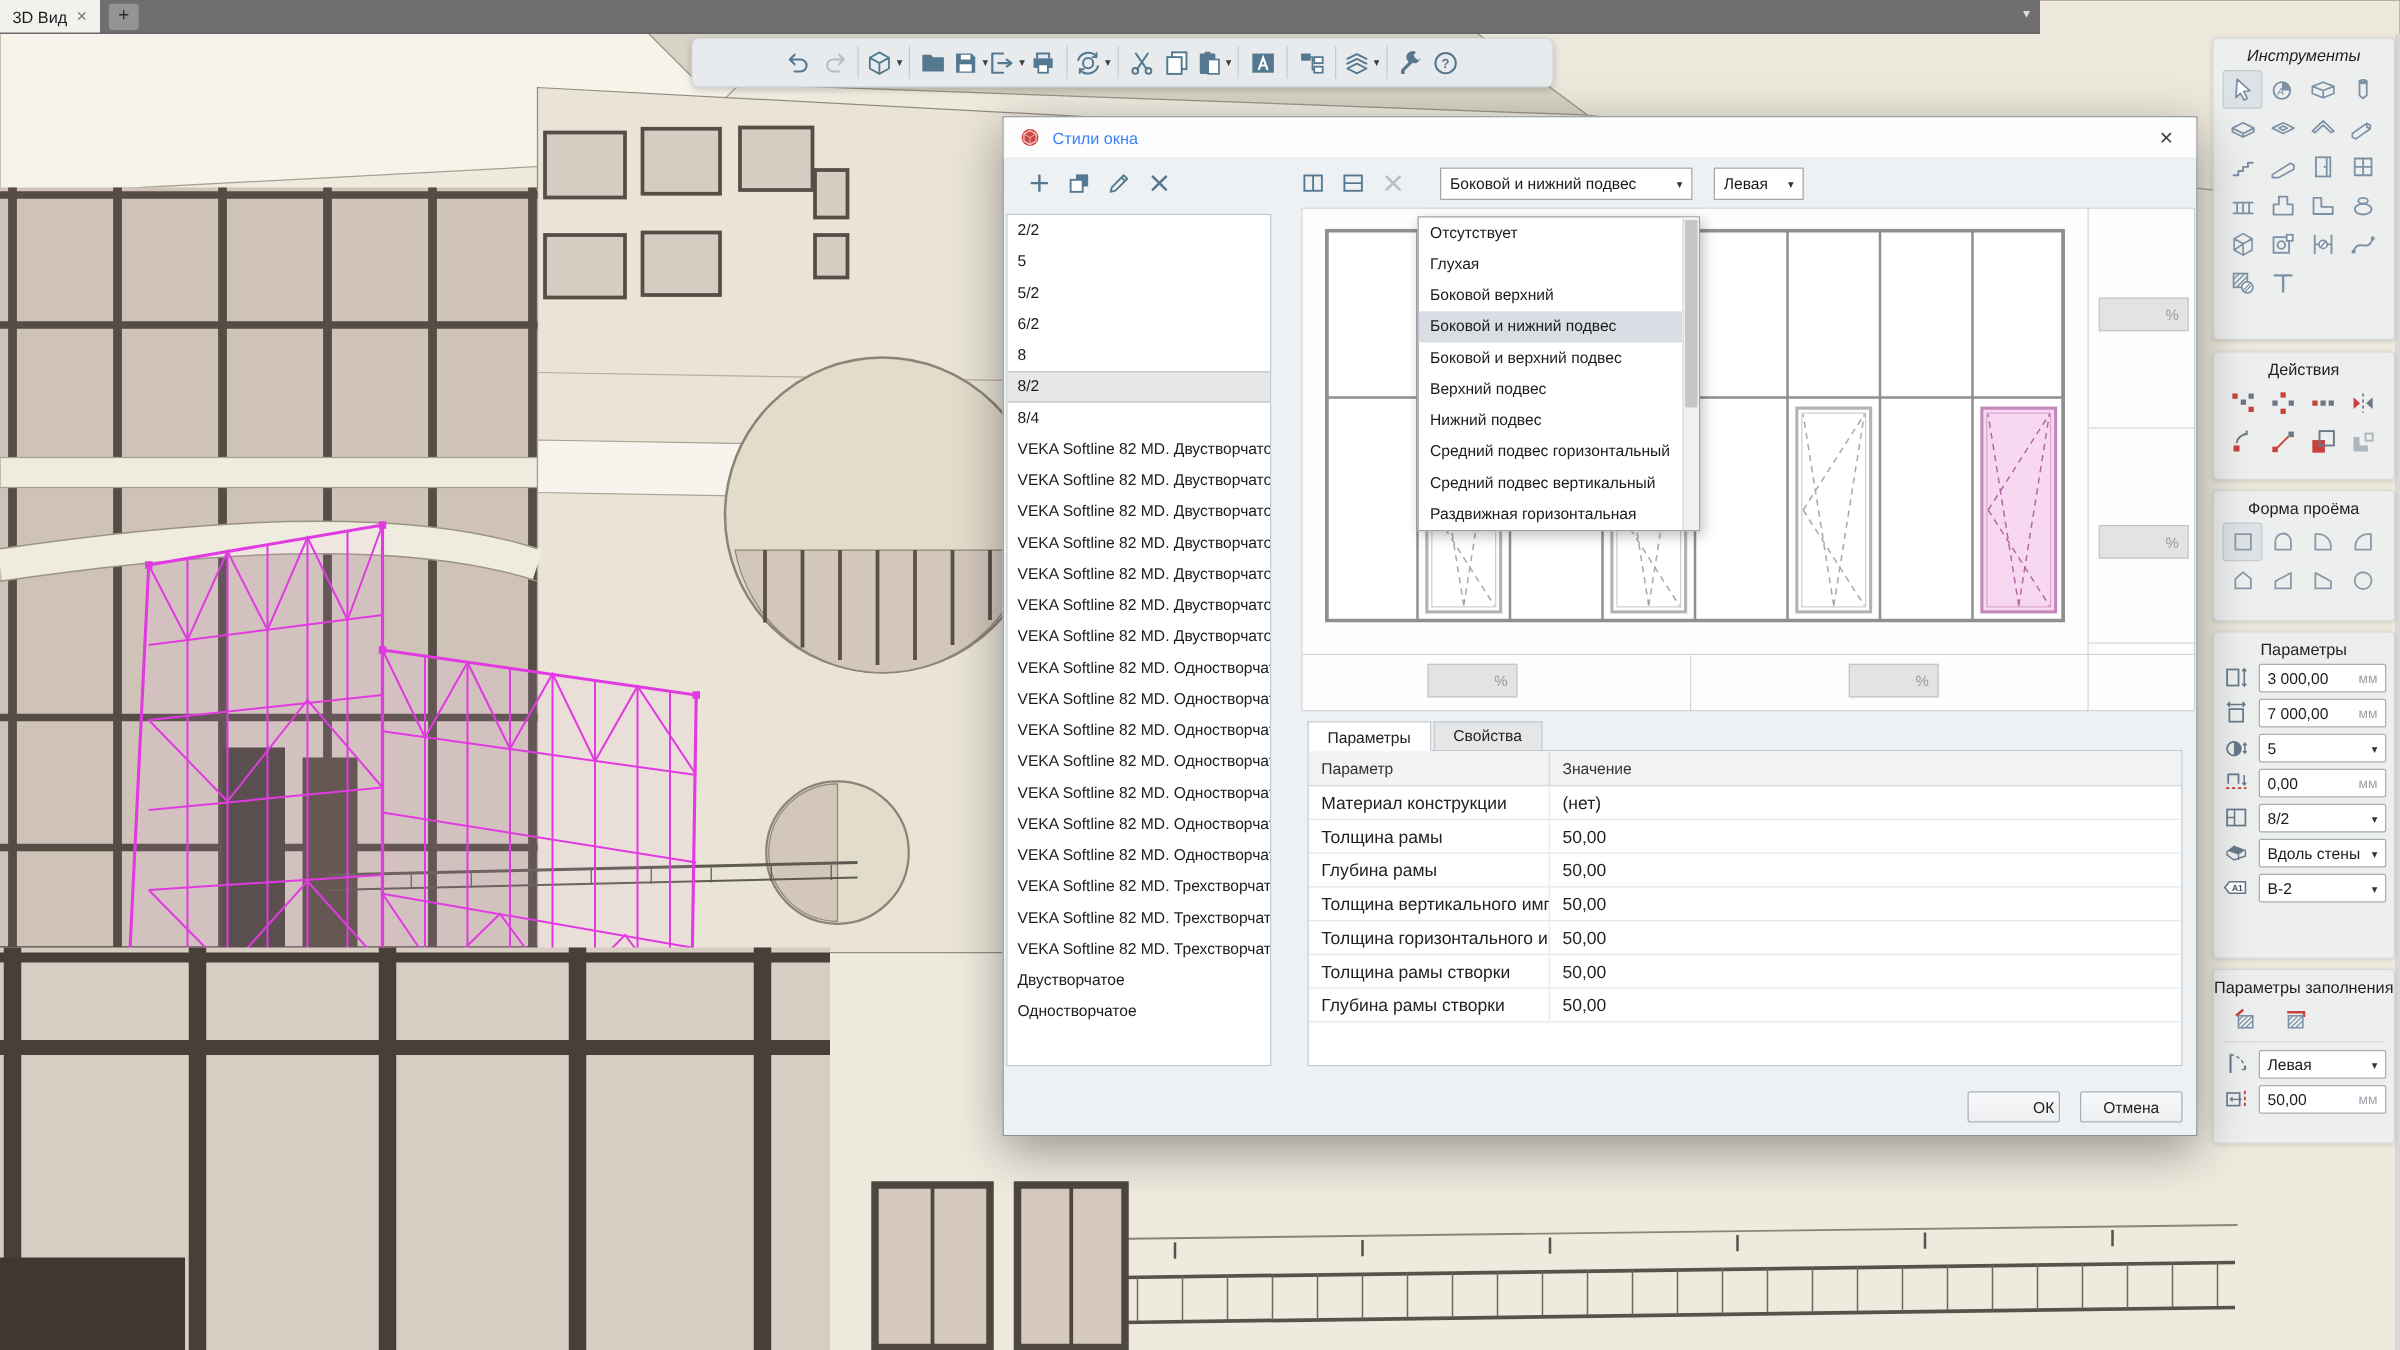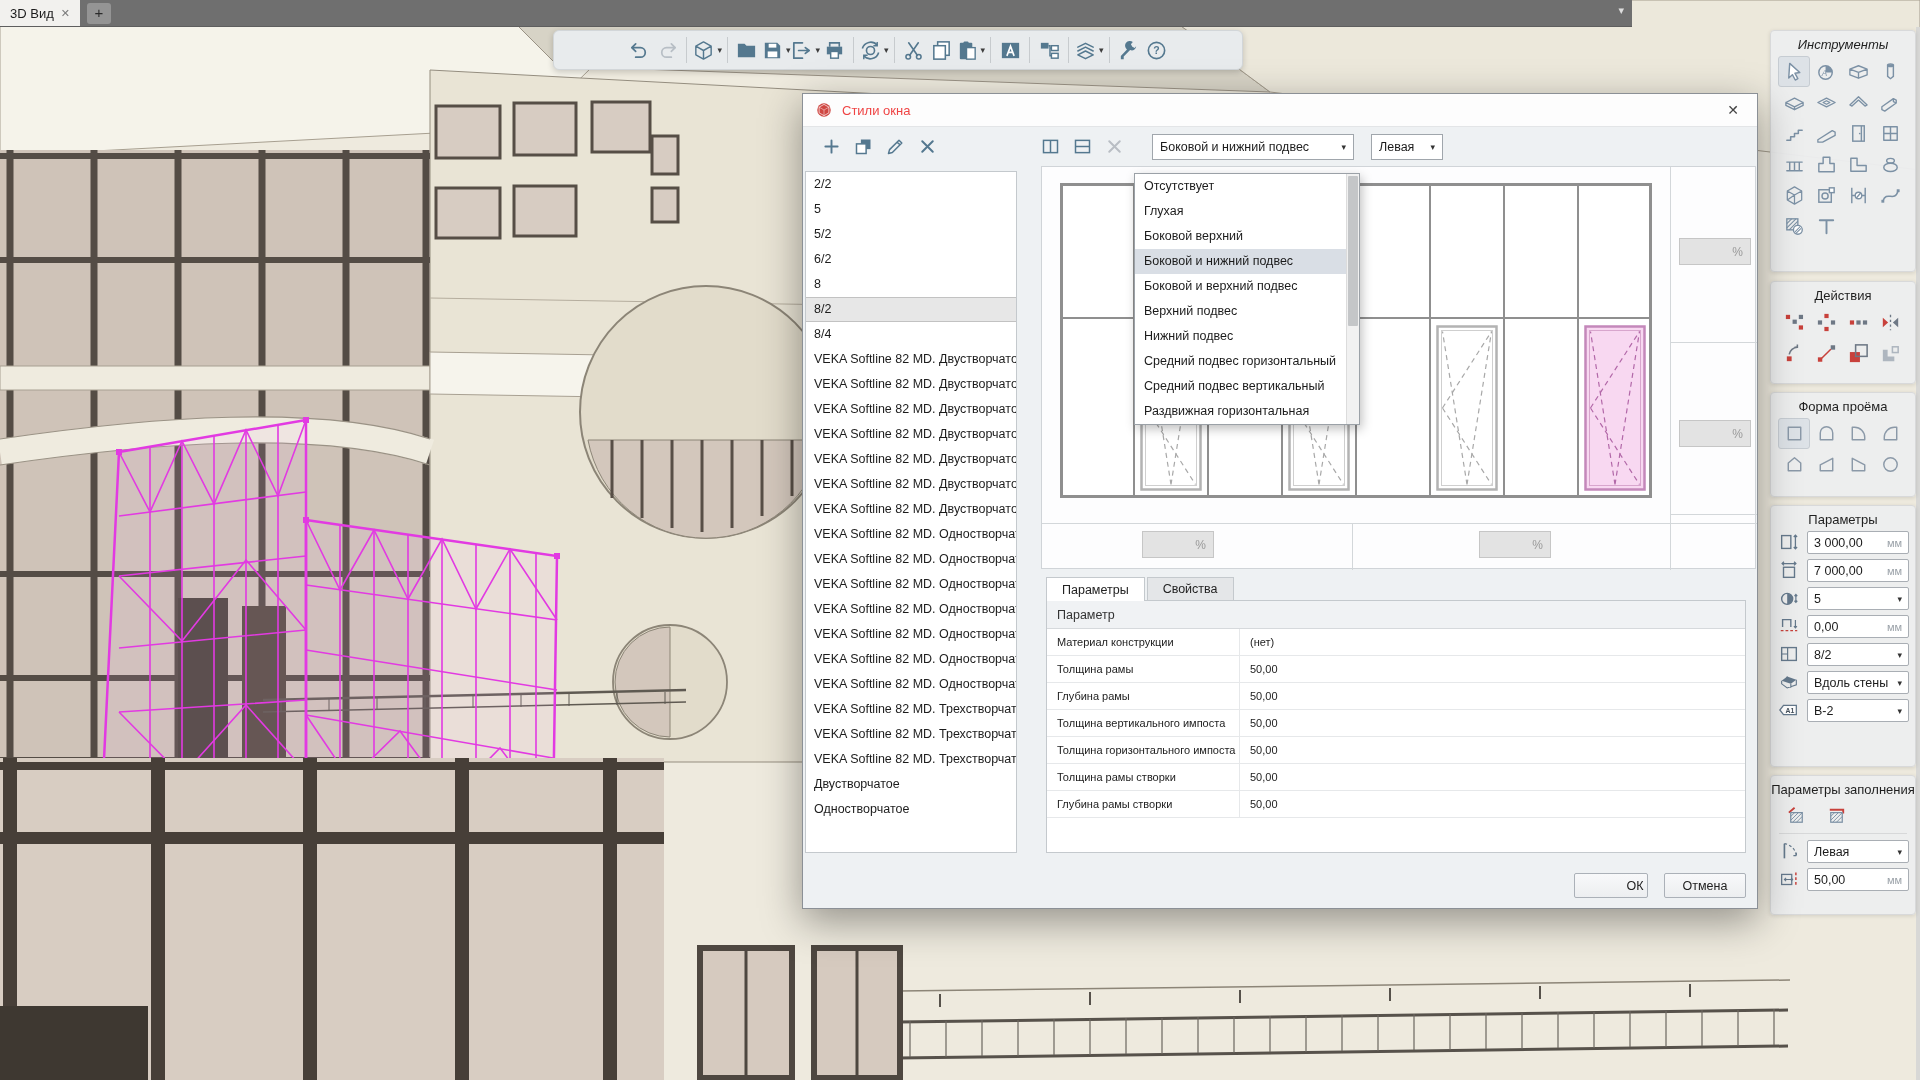--- a/index.html
+++ b/index.html
@@ -35,21 +35,21 @@
   .field{flex:1;height:23px;margin-left:4px;background:#fff;border:1px solid #a9aeb4;border-radius:2px;display:flex;align-items:center;padding:0 6px;font-size:12.5px;color:#1c1c1c;}
   .field .unit{margin-left:auto;color:#9aa1a8;font-size:11px;}
   .field .scaret{margin-left:auto;font-size:9px;color:#333;}
   .fdivider{height:1px;background:#d7d8d9;margin:5px 8px;}
   .toggles{display:flex;gap:10px;padding:3px 0 0 10px;color:#8b99a8;}
   .toggles .cell{width:30px;height:26px;}
   
   #dialog{position:absolute;left:802px;top:93px;width:956px;height:816px;background:#eef1f3;border:1px solid #8b9096;box-shadow:0 12px 38px rgba(0,0,0,.38);z-index:50;}
   .d-title{position:absolute;left:0;top:0;right:0;height:33px;background:#fdfdfd;border-bottom:1px solid #e3e5e7;display:flex;align-items:center;padding:0 12px;}
   .d-title .dicon{width:18px;height:18px;margin-right:9px;}
-  .d-title .txt{font-size:13px;color:#ef4444;}
+  .d-title .txt{font-size:13px;color:#3b82f6;}
   .d-close{margin-left:auto;font-size:14px;color:#444;padding:2px 6px;}
   .d-tbrow{position:absolute;left:0;top:33px;right:0;height:40px;}
   .d-ltb{position:absolute;left:14px;top:4px;display:flex;gap:4px;color:#54788f;}
   .d-ptb{position:absolute;left:233px;top:4px;display:flex;gap:4px;color:#54788f;}
   .ib{width:28px;height:30px;display:flex;align-items:center;justify-content:center;border-radius:3px;}
   .ib svg{width:21px;height:21px;}
   .ib.disabled{color:#b9bec4;}
   .combo{position:absolute;top:7px;height:26px;background:#fff;border:1px solid #a0a6ac;display:flex;align-items:center;padding:0 7px;font-size:12.5px;color:#1b1b1b;}
   .combo .scaret{margin-left:auto;font-size:9px;color:#333;}
   #combo-opening{left:349px;width:202px;}
@@ -62,21 +62,21 @@
   .pct{position:absolute;width:72px;height:27px;background:#e3e3e3;border:1px solid #c6c6c6;display:flex;align-items:center;justify-content:flex-end;padding:0 7px;font-size:12px;color:#9a9a9a;}
   #prev-win{position:absolute;left:18px;top:16px;}
   .d-tabs{position:absolute;left:243px;top:483px;display:flex;}
   .d-tab{height:23px;padding:0 15px;font-size:12.5px;color:#222;background:#e4e6e8;border:1px solid #c4c9cd;border-bottom:none;display:flex;align-items:center;margin-right:2px;}
   .d-tab.active{background:#fff;height:24px;margin-bottom:-1px;z-index:2;}
   .d-table{position:absolute;left:243px;top:506px;width:700px;height:253px;background:#fff;border:1px solid #c4c9cd;overflow:hidden;}
   .t-head{display:grid;grid-template-columns:193px 1fr;height:28px;background:#f0f2f4;border-bottom:1px solid #d6d9dc;}
   .t-head div{display:flex;align-items:center;padding:0 10px;font-size:12.5px;color:#333;border-right:1px solid #d6d9dc;}
   .t-head div:last-child{border-right:none;}
   .t-row{display:grid;grid-template-columns:193px 1fr;height:27px;border-bottom:1px solid #e6e8ea;}
-  .t-row div{display:flex;align-items:center;padding:0 10px;font-size:11px;color:#222;border-right:1px solid #e6e8ea;white-space:nowrap;overflow:hidden;}
+  .t-row div{display:flex;align-items:center;padding:0 10px;font-size:14px;color:#222;border-right:1px solid #e6e8ea;white-space:nowrap;overflow:hidden;}
   .t-row div:last-child{border-right:none;}
   .d-btn{position:absolute;height:25px;background:linear-gradient(#f8f9fa,#eceef0);border:1px solid #abb1b8;border-radius:2px;font-size:12.5px;color:#222;display:flex;align-items:center;justify-content:center;}
   #btn-ok{left:771px;top:779px;width:74px;padding-left:48px;}
   #btn-cancel{left:861px;top:779px;width:82px;}
   .d-dd{position:absolute;left:331px;top:79px;width:226px;background:#fff;border:1px solid #9ba1a7;box-shadow:2px 4px 10px rgba(0,0,0,.25);z-index:90;}
   .d-dd .ddi{height:25px;line-height:25px;padding:0 9px;font-size:12.5px;color:#1b1b1b;white-space:nowrap;overflow:hidden;margin-right:13px;}
   .d-dd .ddi.selected{background:#d9dee5;}
   .dd-sb{position:absolute;right:0;top:0;bottom:0;width:13px;background:#f1f1f1;border-left:1px solid #dcdcdc;}
   .dd-thumb{position:absolute;left:1px;right:1px;top:2px;height:150px;background:#c4c6c8;border-radius:1px;}
   .rstrip{position:absolute;right:0;top:27px;bottom:0;width:4px;background:#d8d8d6;z-index:20;}
@@ -962,20 +962,21 @@
 
     <div class="d-tabs">
 
     <div class="d-tab active">Параметры</div>
         <div class="d-tab">Свойства</div>
       </div>
 
     <div class="d-table">
       <div class="t-head">
         <div>Параметр</div>
+        <div>Значение</div>
       </div>
       <div>
 
       <div class="t-row">
             <div>Материал конструкции</div>
             <div>(нет)</div>
           </div>
           <div class="t-row">
             <div>Толщина рамы</div>
             <div>50,00</div>

